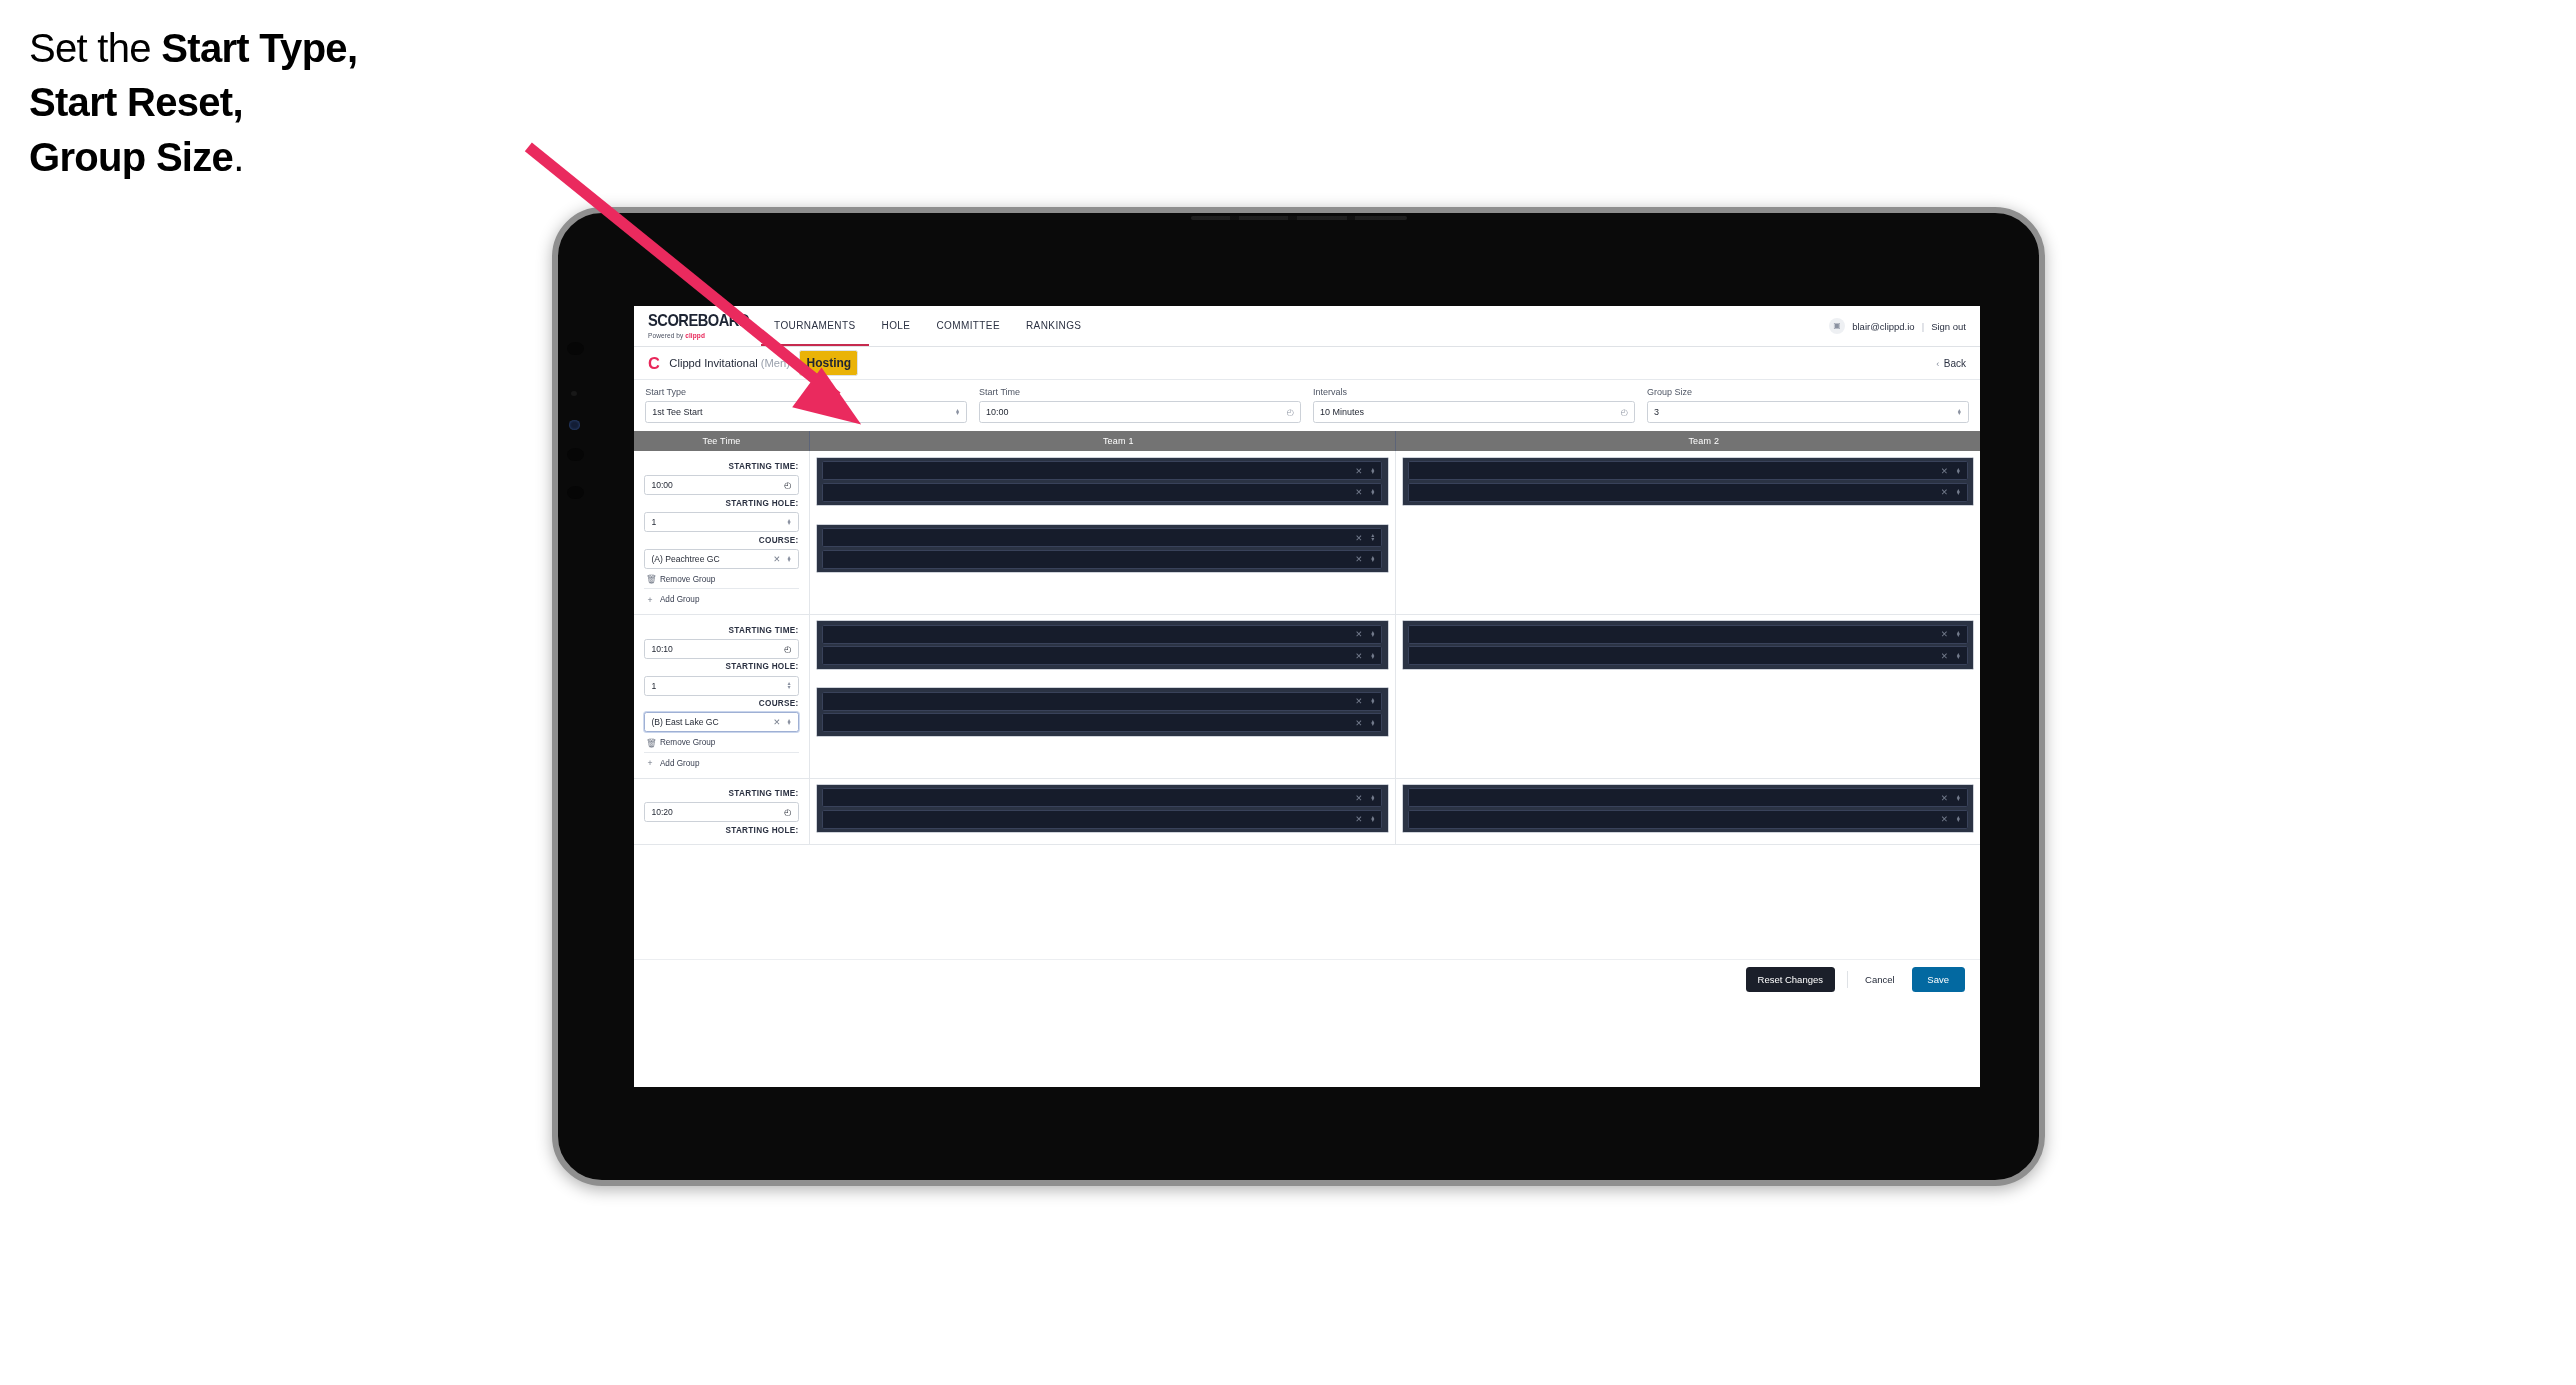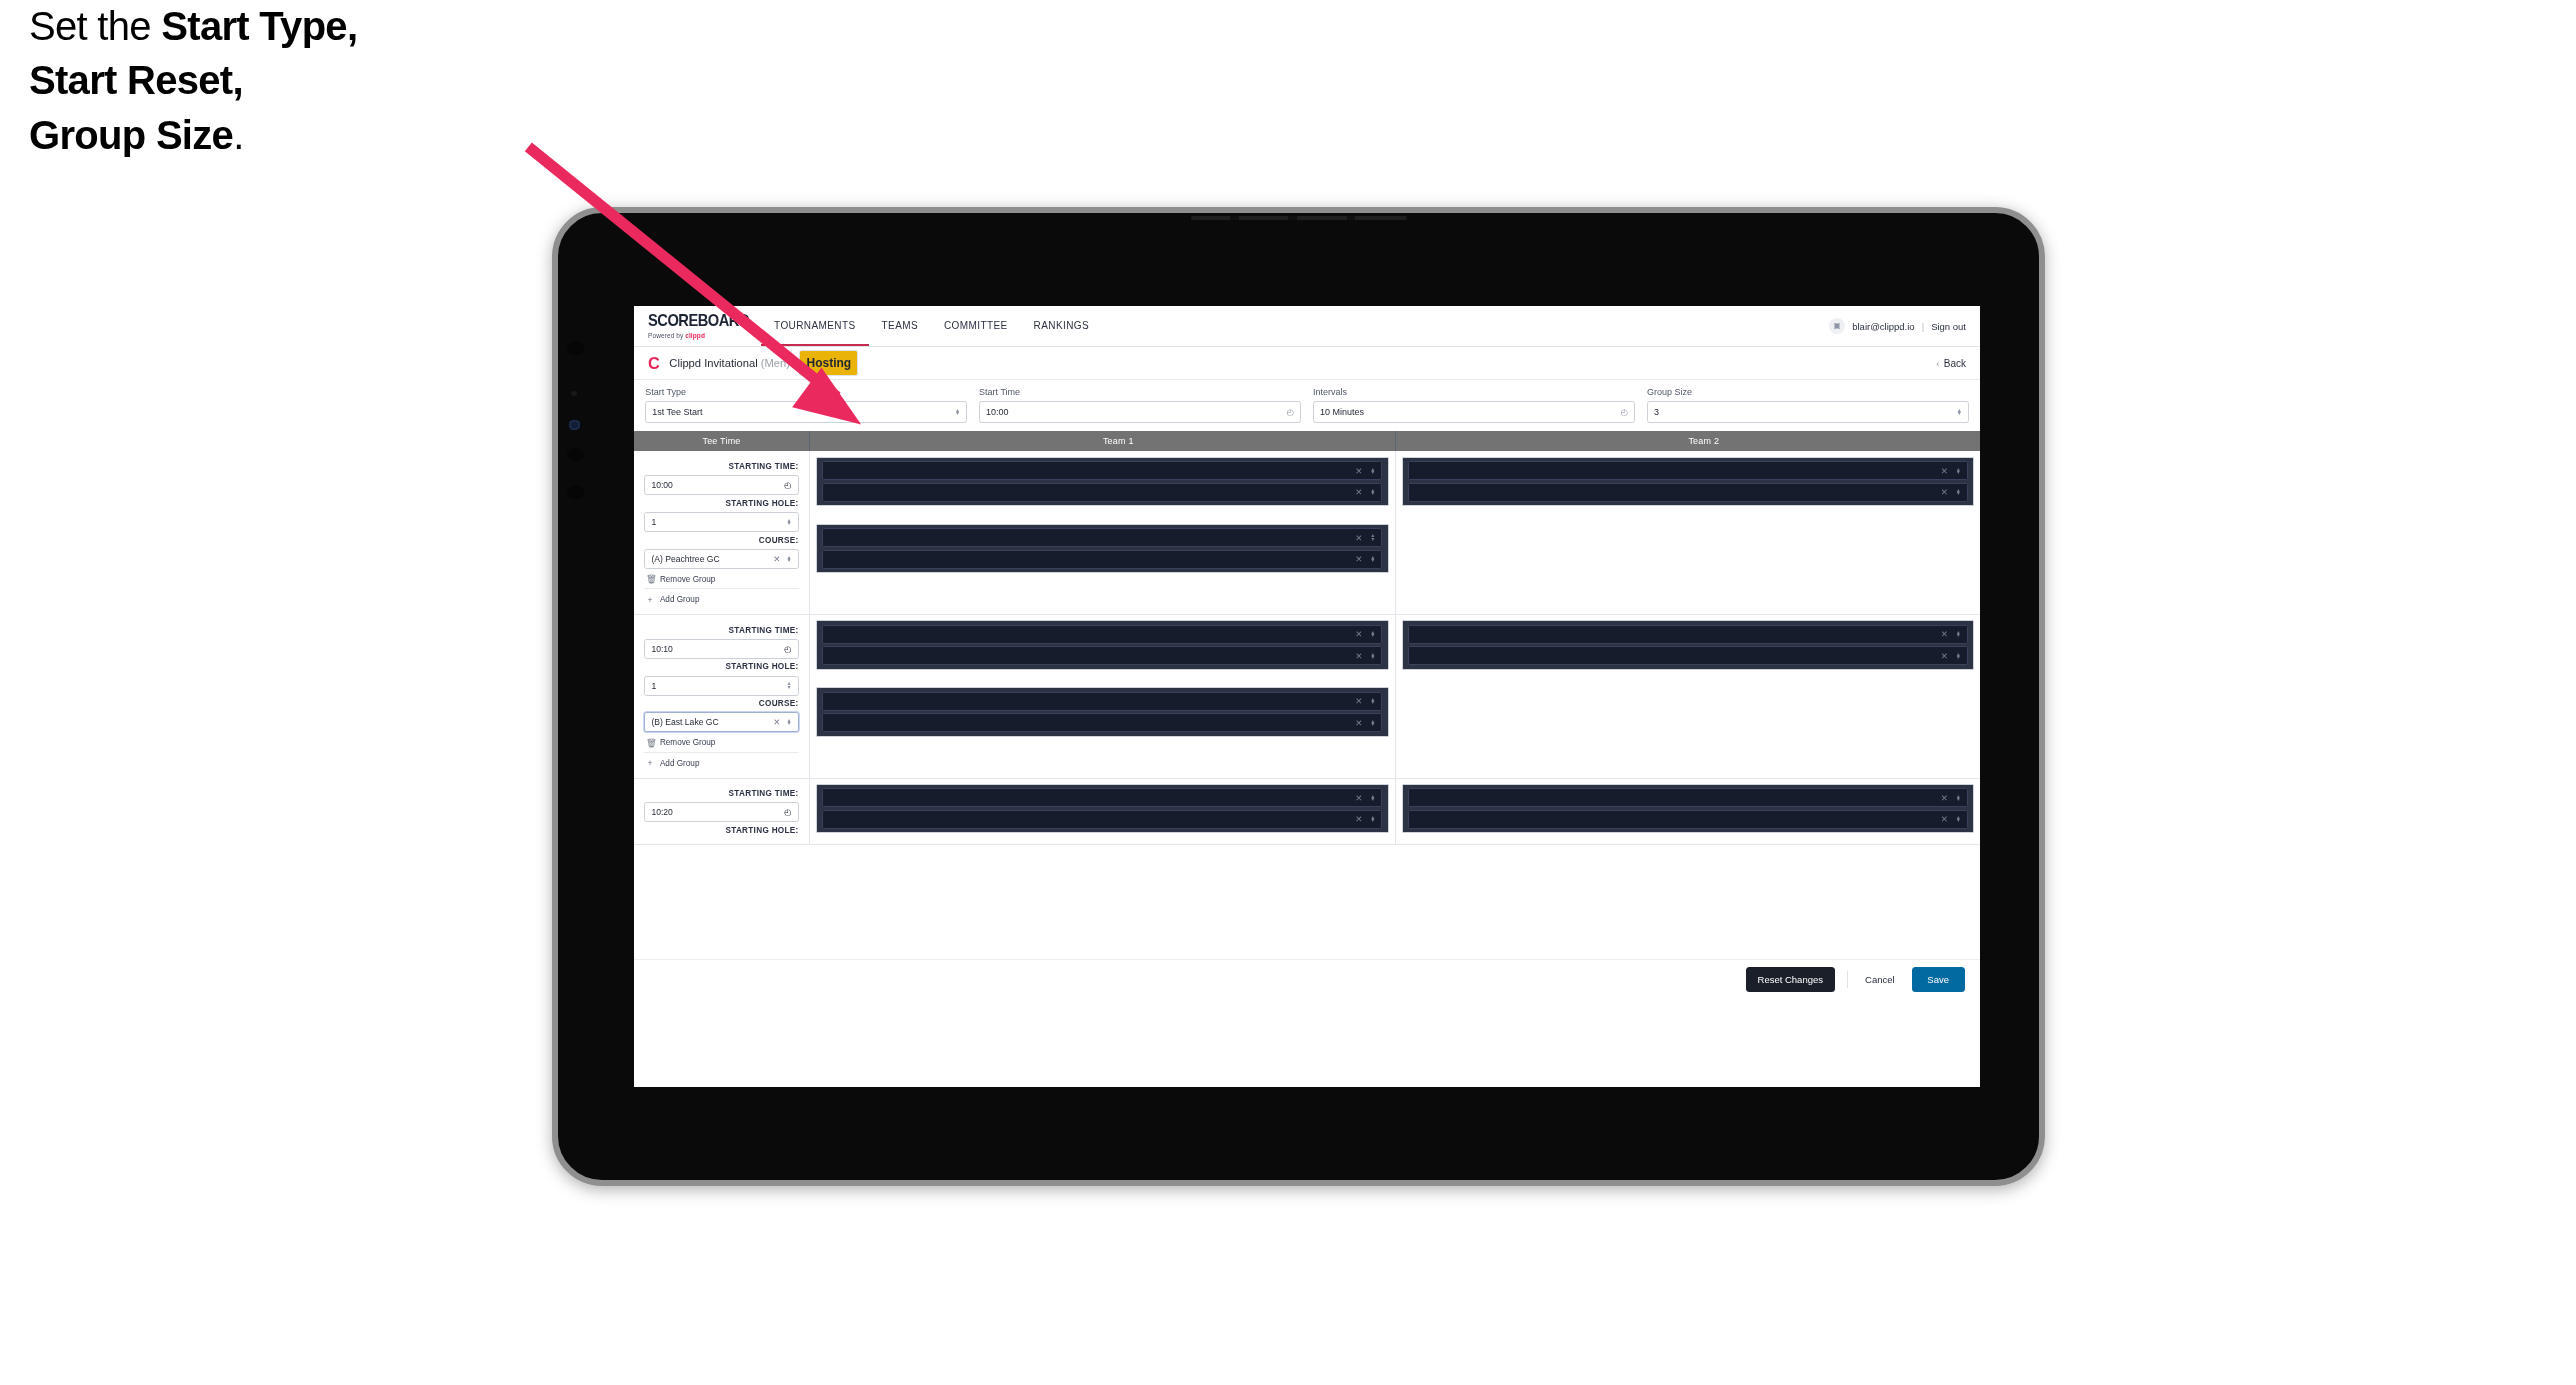--- a/index.html
+++ b/index.html
@@ -7,21 +7,21 @@
   html, body {
     width: 2576px; height: 1386px;
     background: #ffffff;
     font-family: "Liberation Sans", sans-serif;
     overflow: hidden;
   }
   #stage { position: relative; width: 2576px; height: 1386px; background: #fff; }
 
   
   .caption {
-    position: absolute; left: 29px; top: 5px; width: 518px;
+    position: absolute; left: 29px; top: 27px; width: 518px;
     font-size: 40px; line-height: 1.06; color: #000;
     letter-spacing: -0.7px; font-weight: 400;
   }
   .caption b { font-weight: 700; }
   .caption .line { display: block; margin-bottom: 12px; white-space: pre; }
 
   
   #tablet {
     position: absolute; left: 552px; top: 207px;
     width: 1493px; height: 979px;
@@ -185,21 +185,21 @@
 
   <div id="app">
 
     <div class="topnav">
       <div class="logo-wrap">
         <div class="logo-main">SCOREBOARD</div>
         <div class="logo-sub"><span>Powered by </span><span class="brand">clippd</span></div>
       </div>
       <div class="navtabs" id="navtabs">
           <div class="navtab active">TOURNAMENTS</div>
-          <div class="navtab">TEAMS</div>
+          <div class="navtab">HOLE</div>
           <div class="navtab">COMMITTEE</div>
           <div class="navtab">RANKINGS</div>
         </div>
       <div class="nav-right">
         <div class="avatar">▣</div>
         <span>blair@clippd.io</span>
         <span class="sep">|</span>
         <span class="link">Sign out</span>
       </div>
     </div>

